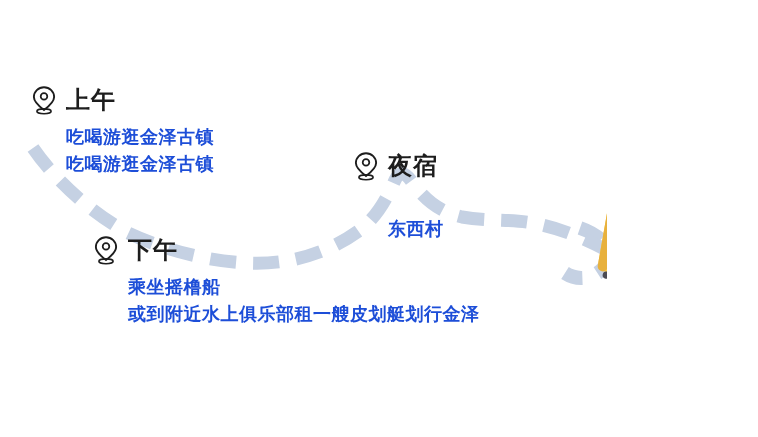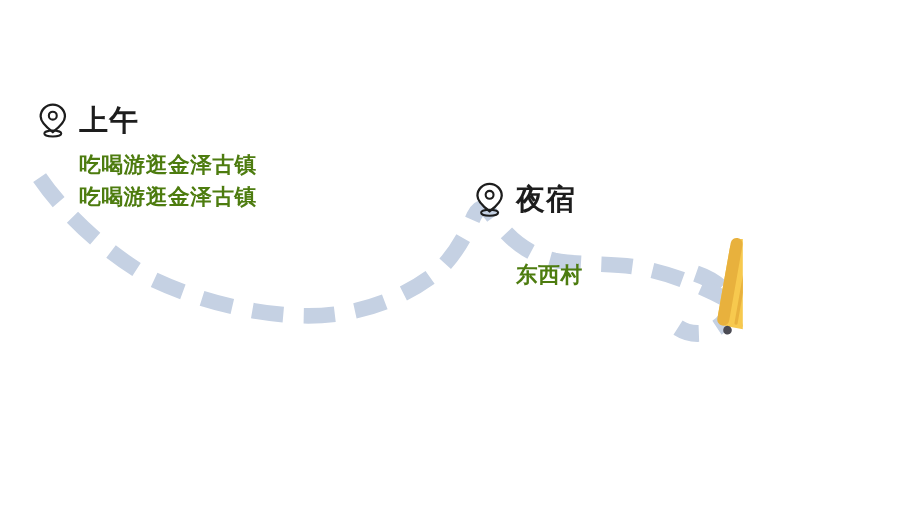--- a/index.html
+++ b/index.html
@@ -5,40 +5,39 @@
   html,body{margin:0;padding:0;}
   body{
     font-family:"Liberation Sans","DejaVu Sans",sans-serif;
     background:#ffffff;
   }
   .canvas{
     position:relative;
     width:607px;height:437px;
     background:#ffffff;
     overflow:hidden;
-    padding-left:12px;
   }
   .route-svg{
     position:absolute;left:0;top:0;width:758px;height:437px;
   }
   .stop{
     position:absolute;
     color:#1d1d1d;
   }
   .stop-header{
     display:flex;align-items:center;gap:8px;
   }
   .pin{width:28px;height:30px;flex:0 0 auto;}
   .stop-title{
     font-size:24px;font-weight:800;letter-spacing:1px;color:#1d1d1d;
   }
   .stop-lines{
     margin-left:36px;margin-top:8px;
     font-size:18px;font-weight:700;line-height:27px;letter-spacing:0.5px;
-    color:#4d7c0f;white-space:nowrap;
+    color:#1d4ed8;white-space:nowrap;
   }
   .stop--night .stop-lines{margin-top:34px;}
   .traveler-svg{
     position:absolute;left:588px;top:60px;width:170px;height:230px;
   }
 </style>
 </head>
 <body>
 
 <div class="canvas">
@@ -67,22 +66,36 @@
         <ellipse cx="17" cy="31.7" rx="8.6" ry="3" fill="none" stroke="#1d1d1d" stroke-width="2"></ellipse>
       </svg>
       <span class="stop-title">上午</span>
     </div>
     <div class="stop-lines">
       <div>吃喝游逛金泽古镇</div>
       <div>吃喝游逛金泽古镇</div>
     </div>
   </div>
 
+  <div class="stop" style="left:92px;top:234px;">
+    <div class="stop-header">
+      <svg class="pin" viewBox="0 0 34 36">
+        <path d="M17,2.5 C23.9,2.5 29.3,7.9 29.3,14.4 C29.3,19 26.2,23.2 17,30.2 C7.8,23.2 4.7,19 4.7,14.4 C4.7,7.9 10.1,2.5 17,2.5 Z" fill="#ffffff" stroke="#1d1d1d" stroke-width="2.3"></path>
+        <circle cx="17" cy="13.6" r="4" fill="none" stroke="#1d1d1d" stroke-width="2.1"></circle>
+        <ellipse cx="17" cy="31.7" rx="8.6" ry="3" fill="none" stroke="#1d1d1d" stroke-width="2"></ellipse>
+      </svg>
+      <span class="stop-title">下午</span>
+    </div>
+    <div class="stop-lines">
+      <div>乘坐摇橹船</div>
+      <div>或到附近水上俱乐部租一艘皮划艇划行金泽</div>
+    </div>
+  </div>
 
-  <div class="stop stop--night" style="left:394px;top:150px;">
+  <div class="stop stop--night" style="left:352px;top:150px;">
     <div class="stop-header">
       <svg class="pin" viewBox="0 0 34 36">
         <path d="M17,2.5 C23.9,2.5 29.3,7.9 29.3,14.4 C29.3,19 26.2,23.2 17,30.2 C7.8,23.2 4.7,19 4.7,14.4 C4.7,7.9 10.1,2.5 17,2.5 Z" fill="#ffffff" stroke="#1d1d1d" stroke-width="2.3"></path>
         <circle cx="17" cy="13.6" r="4" fill="none" stroke="#1d1d1d" stroke-width="2.1"></circle>
         <ellipse cx="17" cy="31.7" rx="8.6" ry="3" fill="none" stroke="#1d1d1d" stroke-width="2"></ellipse>
       </svg>
       <span class="stop-title">夜宿</span>
     </div>
     <div class="stop-lines">
       <div>东西村</div>

